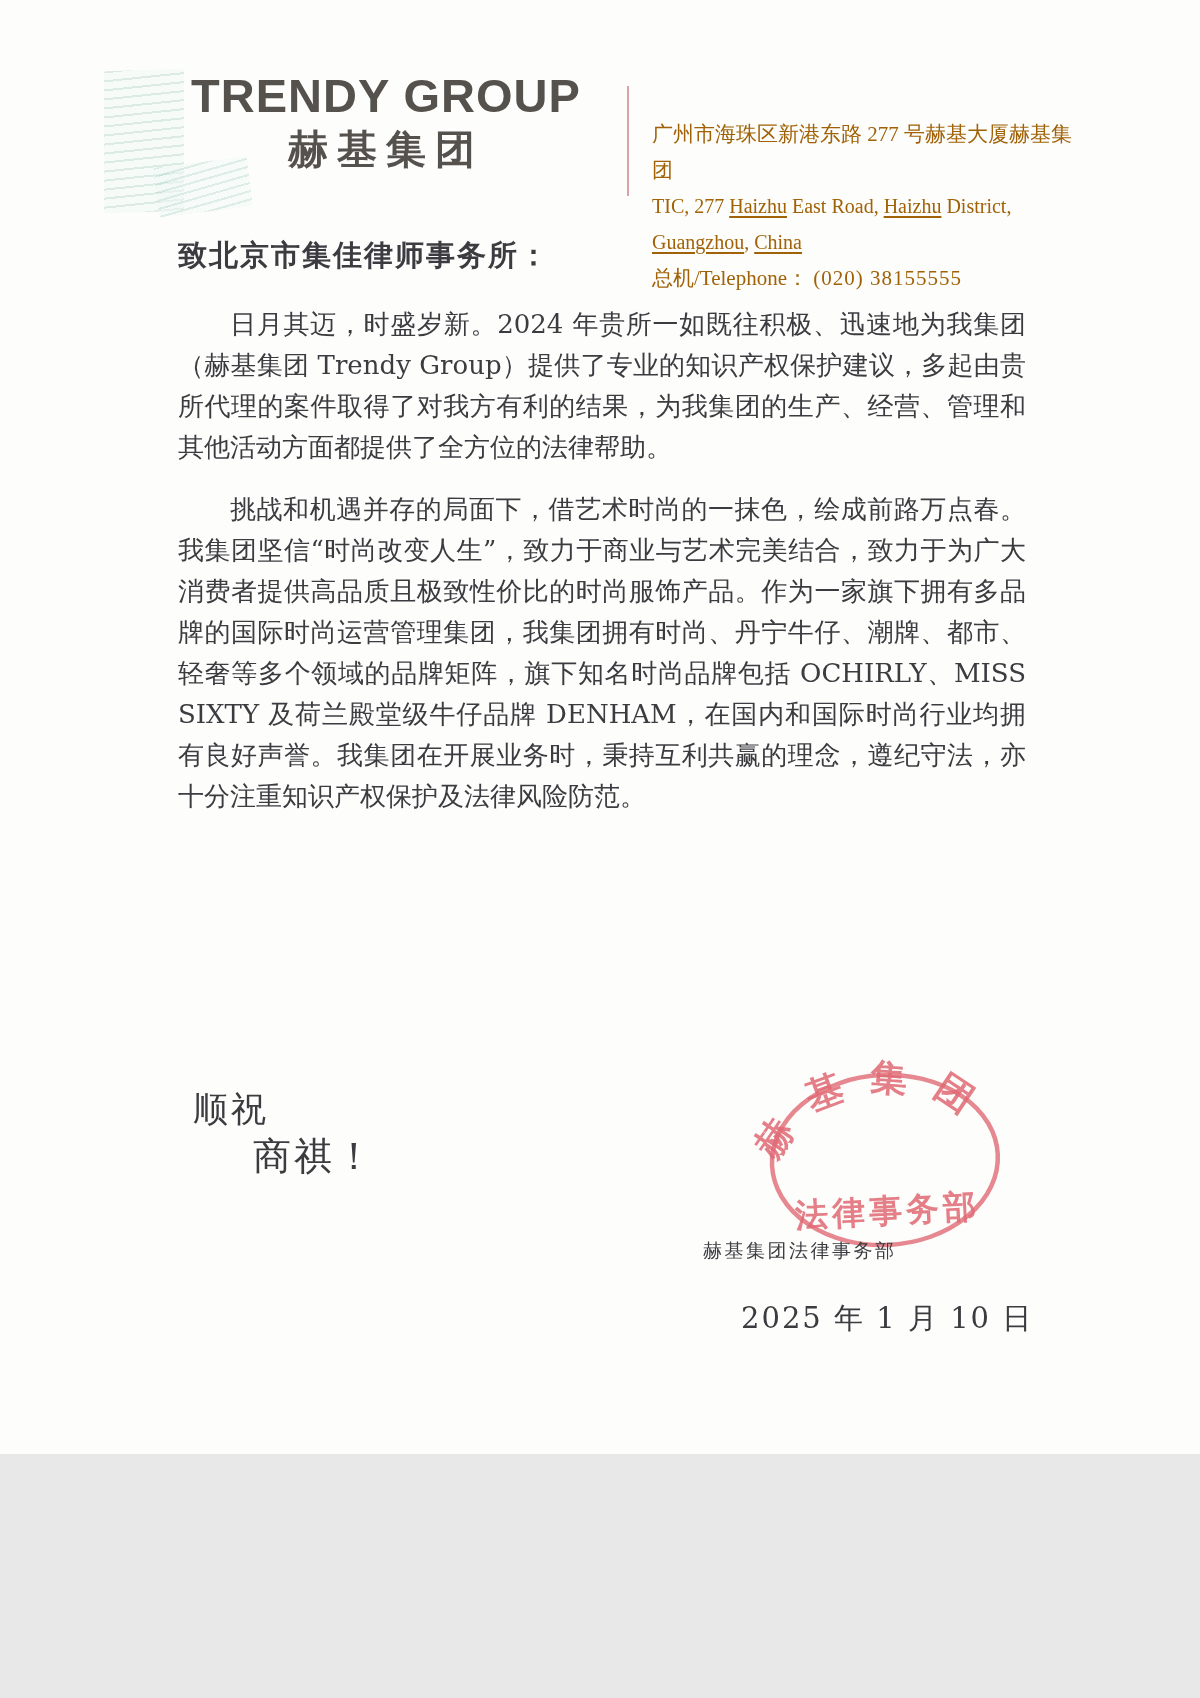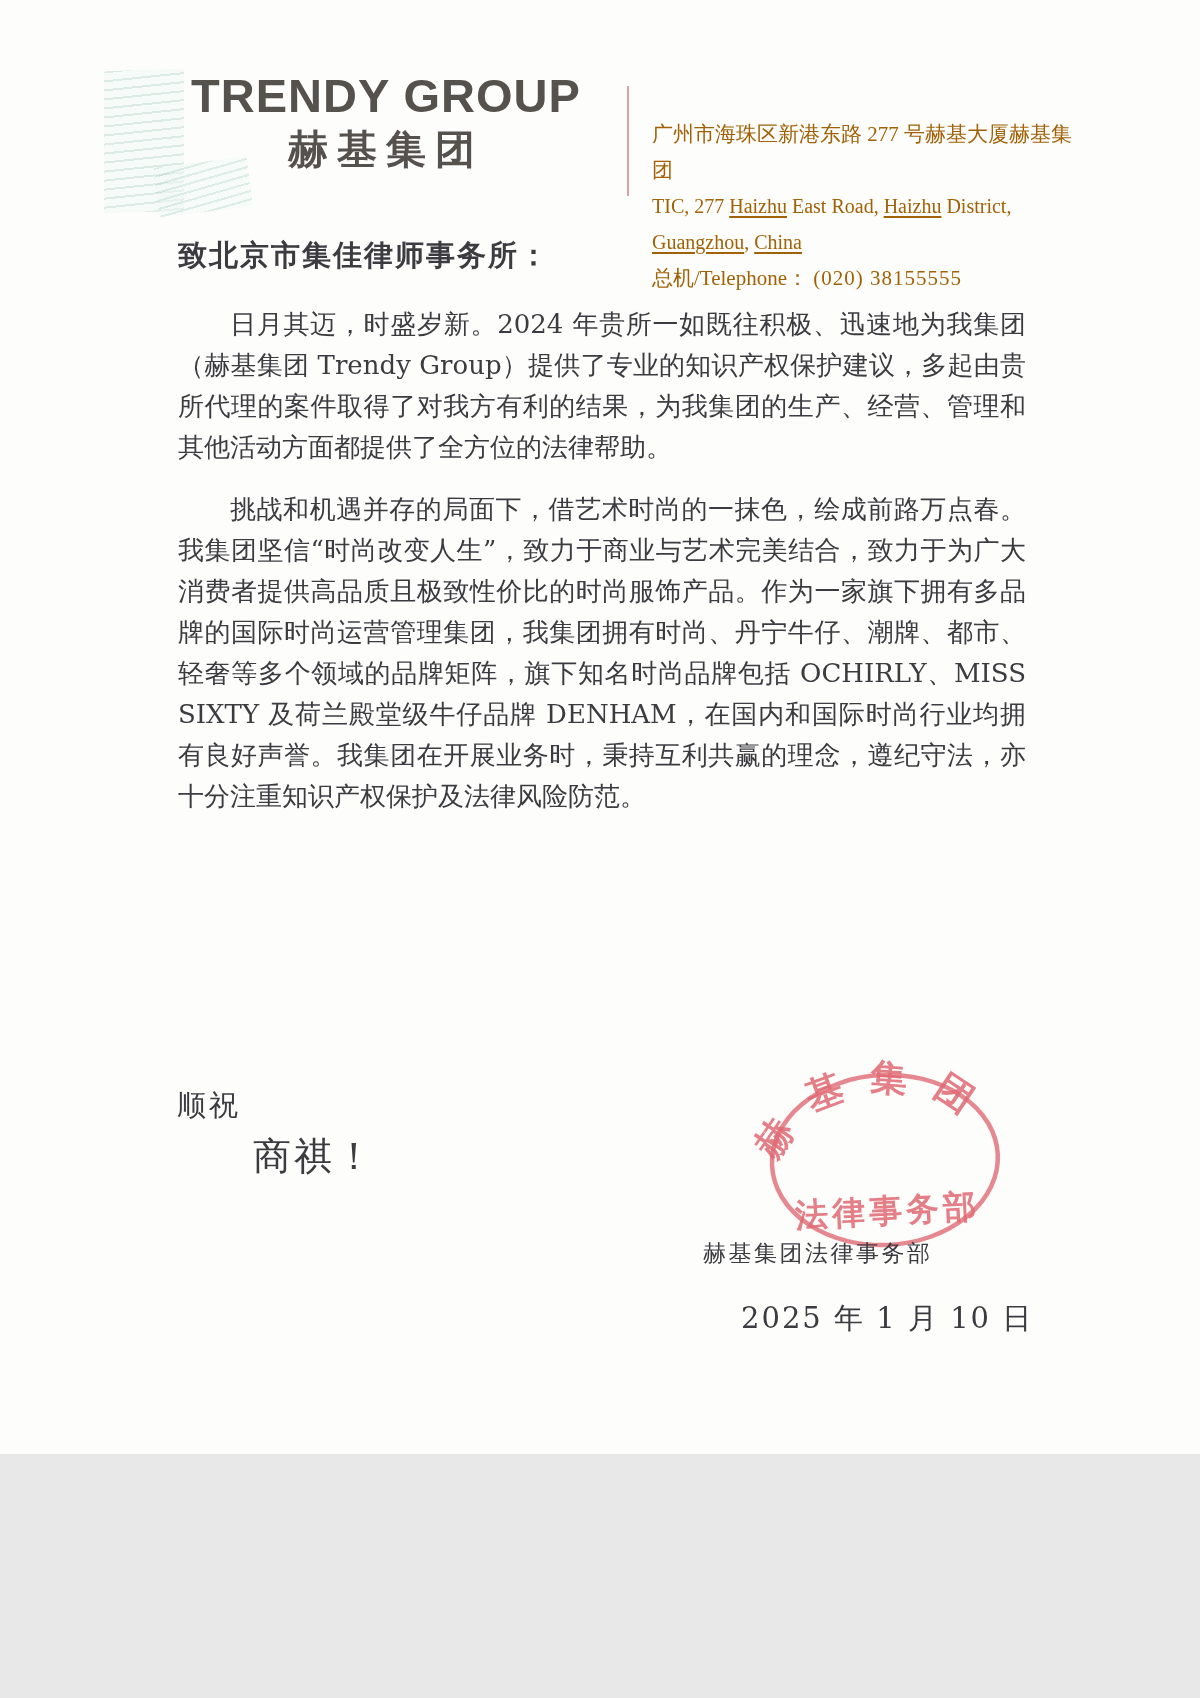--- a/index.html
+++ b/index.html
@@ -51,29 +51,29 @@
   }
   .letter-body {
     position:absolute; left:178px; top:304px; width:848px;
     font-size:26px; line-height:41px; text-align:justify;
   }
   .letter-body p { margin:0 0 21px 0; text-indent:2em; }
   .names {
     font-weight:bold; border-bottom:2px solid #46454c; padding:0 12px;
   }
 
-  .closing-1 { position:absolute; left:177px; top:1086px; font-size:29px; letter-spacing:3px; }
+  .closing-1 { position:absolute; left:193px; top:1086px; font-size:35px; letter-spacing:3px; }
   .closing-2 { position:absolute; left:253px; top:1131px; font-size:38px; letter-spacing:3px; }
 
   
   .stamp {
     position:absolute; left:750px; top:1050px; width:270px; height:224px;
     transform:rotate(-3deg); opacity:.9;
   }
-  .signature { position:absolute; left:703px; top:1238px; font-size:23px; letter-spacing:2.5px; }
+  .signature { position:absolute; left:703px; top:1238px; font-size:19px; letter-spacing:2.5px; }
   .date      { position:absolute; left:741px; top:1299px; font-size:29px; letter-spacing:2px; }
 </style>
 </head>
 <body>
 
 <div class="page">
 
   <div class="logo-art">
     <div class="logo-tower"></div>
     <div class="logo-wing"></div>

